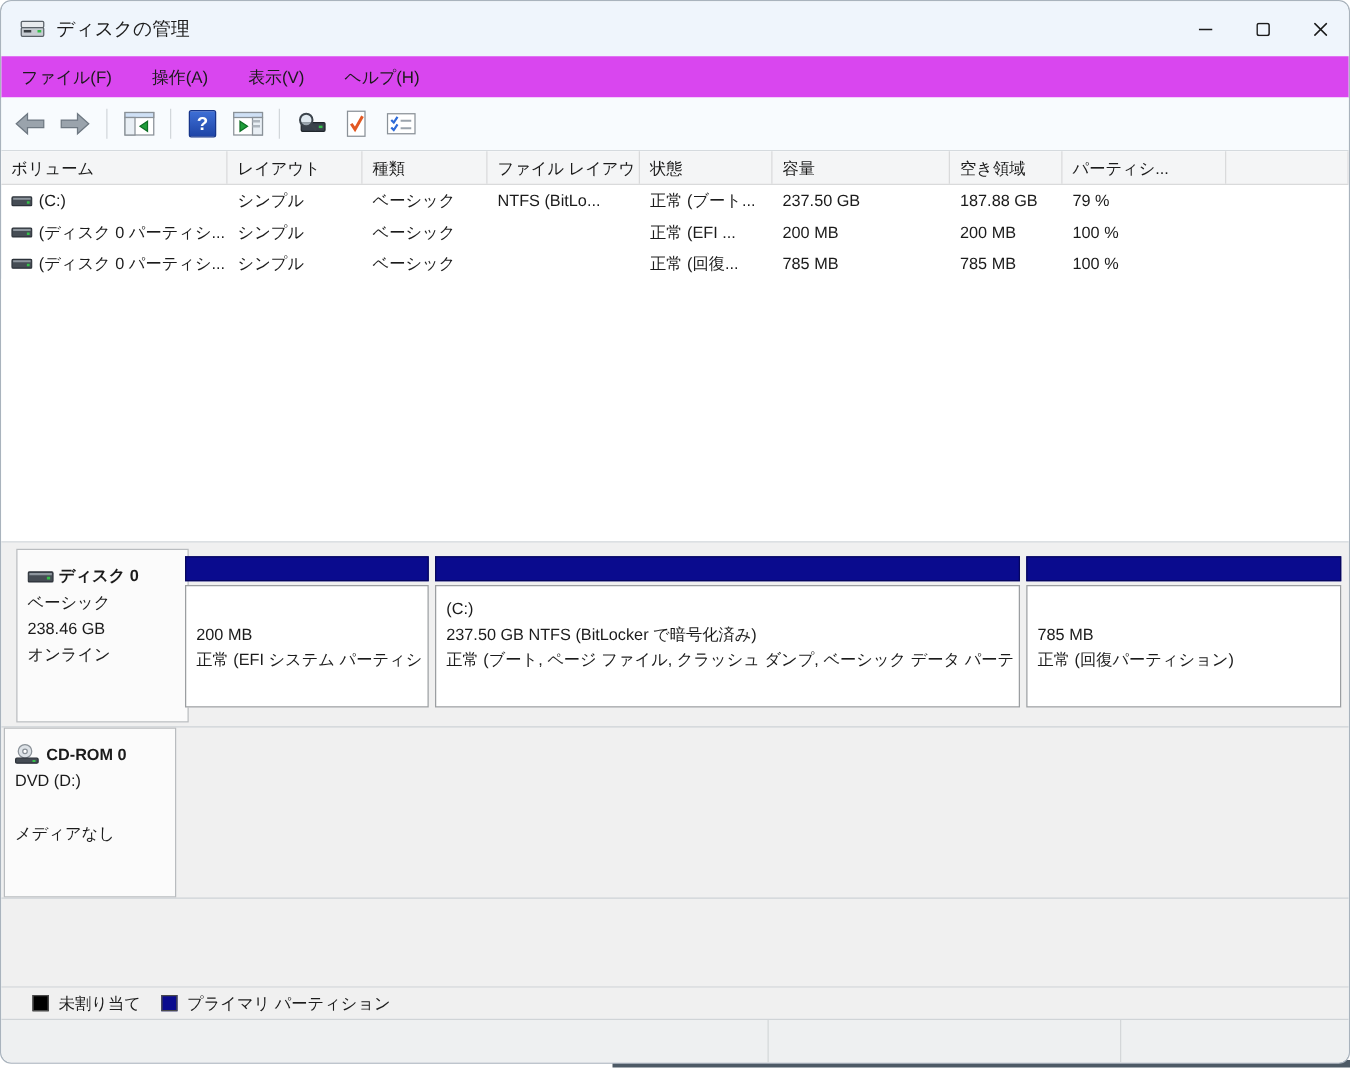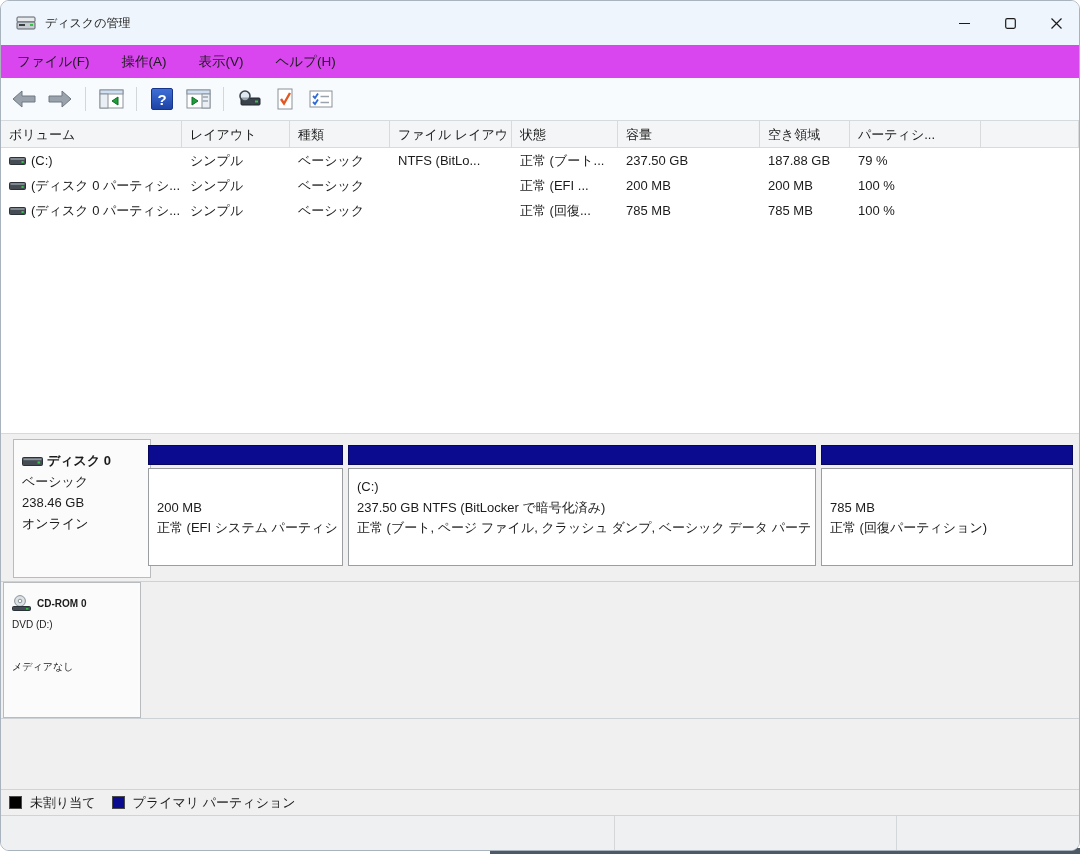--- a/index.html
+++ b/index.html
@@ -4,21 +4,21 @@
 <style>
   html,body{margin:0;padding:0;width:1080px;height:854px;overflow:hidden;background:#ffffff;
     font-family:"Liberation Sans",sans-serif;-webkit-font-smoothing:antialiased;}
   *{box-sizing:border-box;}
   .taskbar-edge{position:absolute;left:490px;right:0;bottom:0;height:6px;background:#4d5a66;z-index:0;}
   .window{position:absolute;left:0;top:0;width:1080px;height:851px;background:#ffffff;
     border:1px solid #a9b3bd;border-radius:9px;overflow:hidden;z-index:1;display:flex;flex-direction:column;}
   
   .titlebar{height:44px;background:#eff5fc;display:flex;align-items:center;flex-shrink:0;}
   .title-left{display:flex;align-items:center;gap:9px;padding-left:15px;flex:1;}
-  .title-text{font-size:12px;color:#1b1b1b;}
+  .title-text{font-size:15px;color:#1b1b1b;}
   .win-controls{display:flex;height:100%;}
   .win-btn{width:46px;height:100%;display:flex;align-items:center;justify-content:center;cursor:default;}
   
   .menubar{height:33px;background:#d946ef;display:flex;align-items:center;padding-left:4px;flex-shrink:0;}
   .menu-item{font-size:13.5px;color:#1b1b1b;padding:5px 12px;margin-right:8px;}
   
   .toolbar{height:43px;background:#f8fbfe;border-bottom:1px solid #d5dade;display:flex;align-items:center;
     padding-left:8px;gap:6px;flex-shrink:0;}
   .tb-icon{width:30px;height:28px;display:flex;align-items:center;justify-content:center;}
   .tb-sep{width:1px;height:24px;background:#d2d7db;margin:0 4px;}
@@ -41,26 +41,26 @@
   .disk-panel .name-line{display:flex;align-items:center;gap:4px;font-weight:bold;}
   .partition{position:absolute;top:11px;}
   .part-band{height:20px;background:#0a0b8e;border:1px solid #06065e;}
   .part-body{margin-top:3px;height:98px;background:#ffffff;border:1px solid #9b9ea1;
     padding:8px 0 0 8px;font-size:13px;color:#1b1b1b;line-height:20.5px;overflow:hidden;}
   .part-body div{white-space:nowrap;overflow:hidden;}
   .part-title{min-height:20.5px;}
   .p0{left:147px;width:195px;}.p1{left:347px;width:468px;}.p2{left:820px;width:252px;}
   .row-sep{position:absolute;left:0;right:0;height:1px;background:#cdd2d6;}
   .cd-panel{position:absolute;left:2px;top:148px;width:138px;height:136px;background:#fbfbfb;
-    border:1px solid #b9bcbf;padding:10px 6px 0 8px;font-size:10px;color:#1b1b1b;line-height:21px;}
+    border:1px solid #b9bcbf;padding:10px 6px 0 8px;font-size:13px;color:#1b1b1b;line-height:21px;}
   .cd-panel .name-line{display:flex;align-items:center;gap:3px;font-weight:bold;}
   .cd-media{margin-top:21px;}
   
   .legend{height:26px;background:#f0f0f0;border-top:1px solid #d0d4d7;display:flex;align-items:center;
-    padding-left:8px;gap:8px;font-size:13px;color:#1b1b1b;flex-shrink:0;}
+    padding-left:25px;gap:8px;font-size:13px;color:#1b1b1b;flex-shrink:0;}
   .swatch{width:13px;height:13px;border:1px solid #4a4a4a;display:inline-block;}
   .swatch.unalloc{background:#000000;}
   .swatch.primary{background:#0a0b8e;margin-left:8px;}
   
   .statusbar{flex:1;background:#eef0f1;border-top:1px solid #d0d4d7;display:flex;}
   .sb-sec{height:100%;}
   .sb-sec + .sb-sec{border-left:1px solid #d4d7d9;}
   .sb0{width:613px;}.sb1{width:282px;}.sb2{flex:1;}
   svg{display:block;}
 </style>

